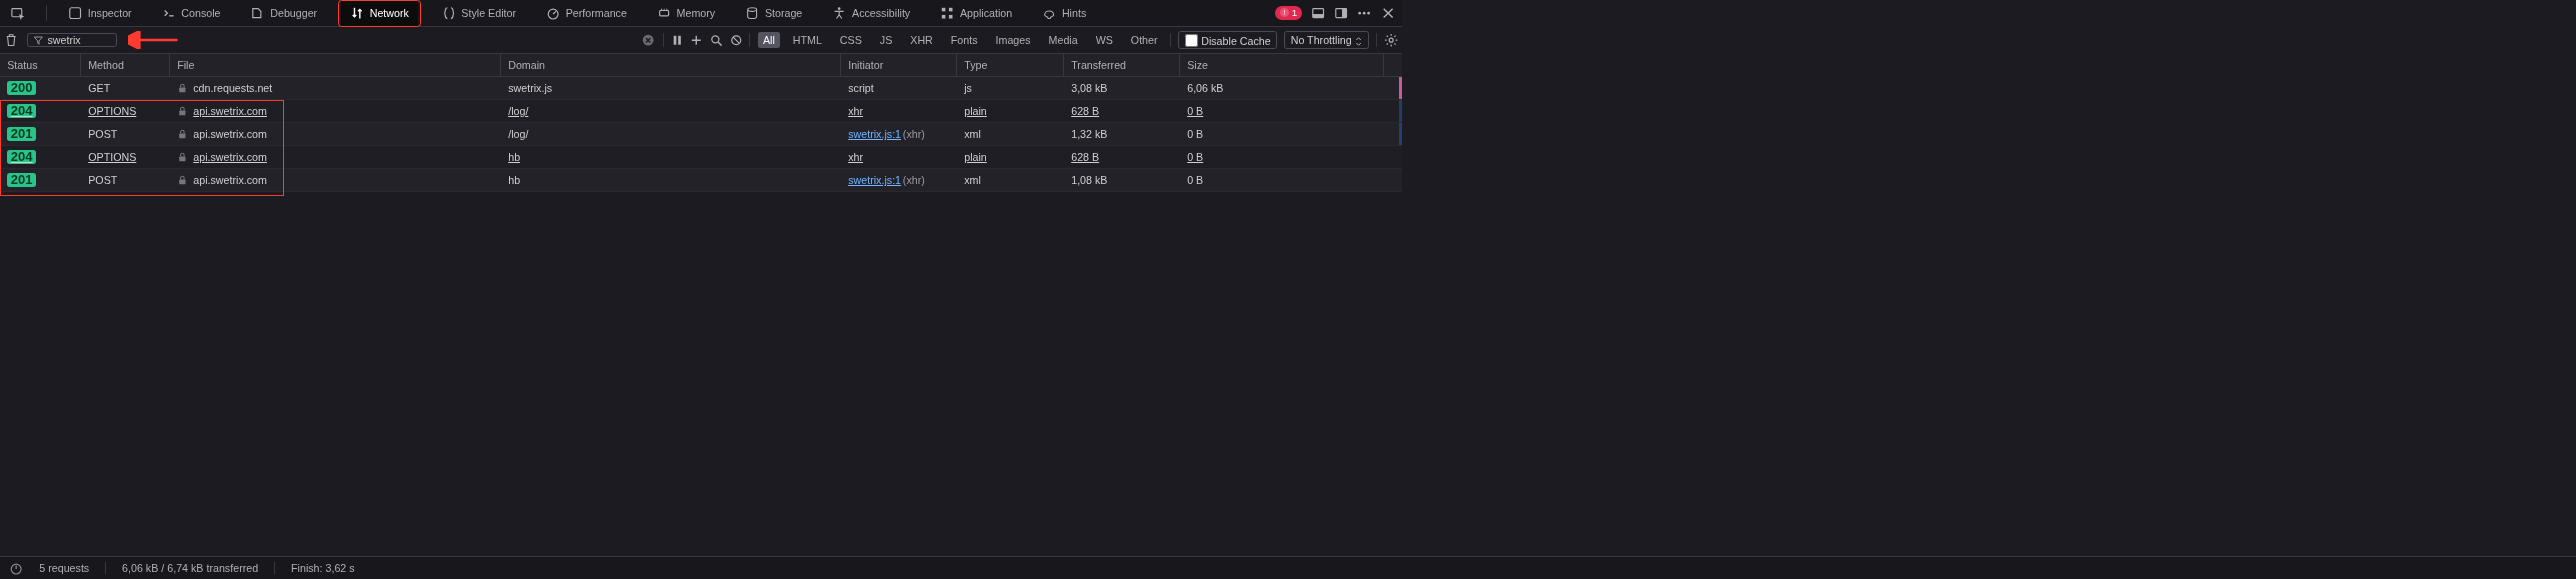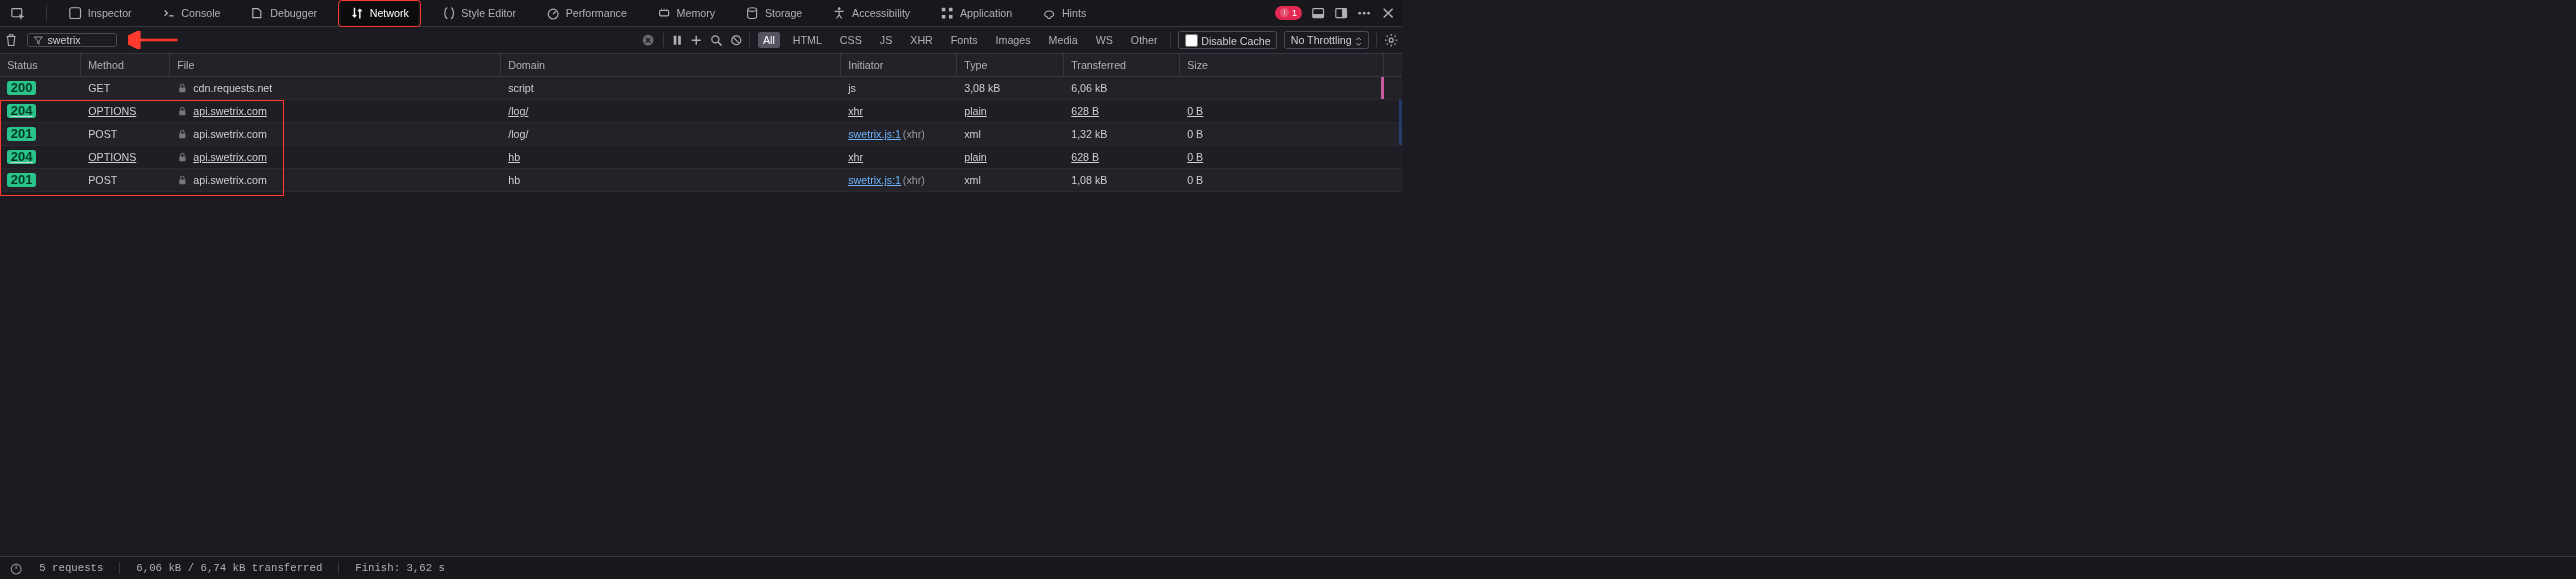--- a/index.html
+++ b/index.html
@@ -133,21 +133,20 @@
     border:1.8px solid #ff3b30;
     pointer-events:none;
   }
 
   
   .status-bar {
     position:absolute; bottom:0; left:0; right:0;
     height:23px; background:#18171c; border-top:0.9px solid #38373f;
     display:flex; align-items:center; gap:16px; padding:0 9px;
     color:#b1b1b3;
-    font-family:Liberation Mono, monospace;
   }
   .status-bar .sep { width:0.9px; height:12.5px; background:#38373f; }
 
   .table-wrapper { position:relative; }
 </style>
 </head>
 <body>
 
 <div class="top-tabs">
   <div class="tab">
@@ -368,20 +367,21 @@
           <span class="status-badge">200</span>
         </div>
         <div class="cell">GET</div>
         <div class="cell">
           <svg class="lock-ic" viewBox="0 0 12 12">
             <rect x="2.5" y="5" width="7" height="5.5" rx="1" fill="#9a9aa2"></rect>
             <path d="M4 5 V3.5 a2 2 0 0 1 4 0 V5" fill="none" stroke="#9a9aa2" stroke-width="1.2"></path>
           </svg>
           <span>cdn.requests.net</span>
         </div>
+        <div class="cell">swetrix.js</div>
         <div class="cell">
           <span>script</span>
         </div>
         <div class="cell">js</div>
         <div class="cell">3,08 kB</div>
         <div class="cell">6,06 kB</div>
         <div class="row-marker pink"></div>
       </div>
       <div class="net-row even">
         <div class="cell">

